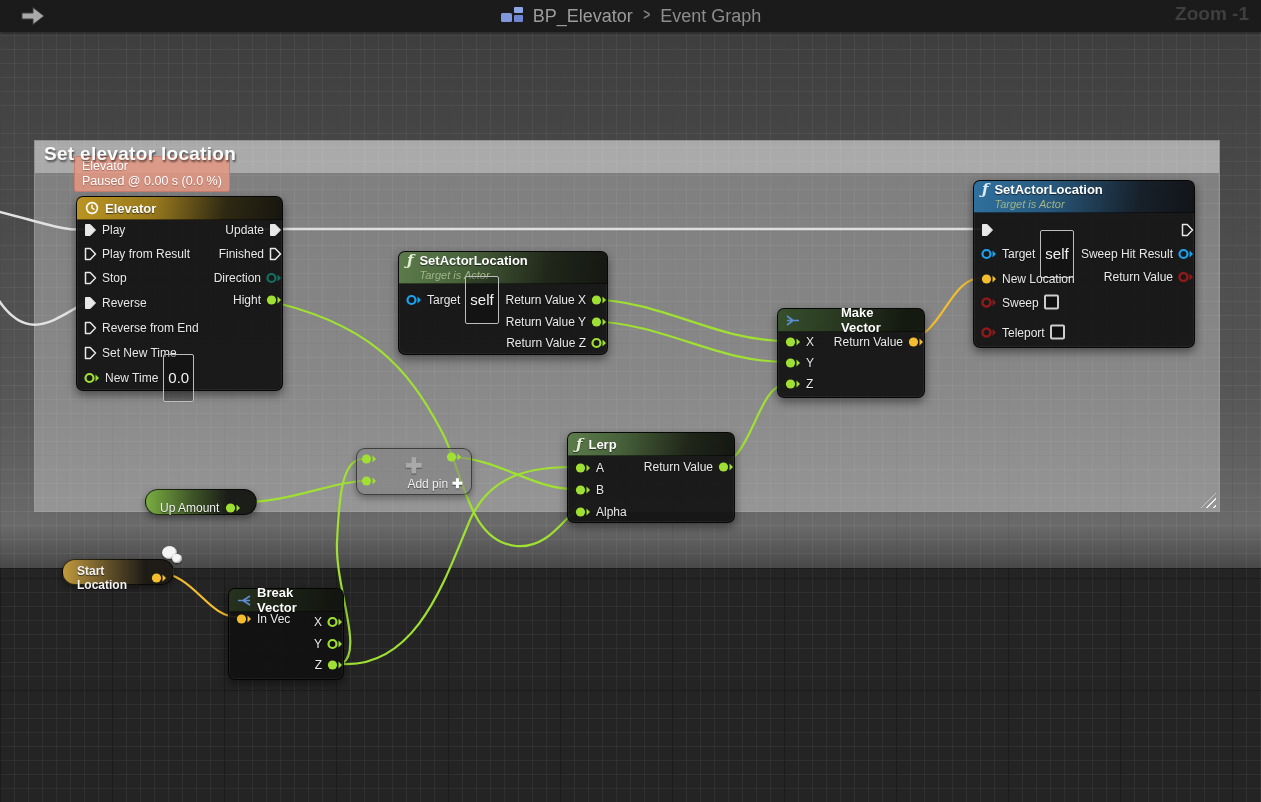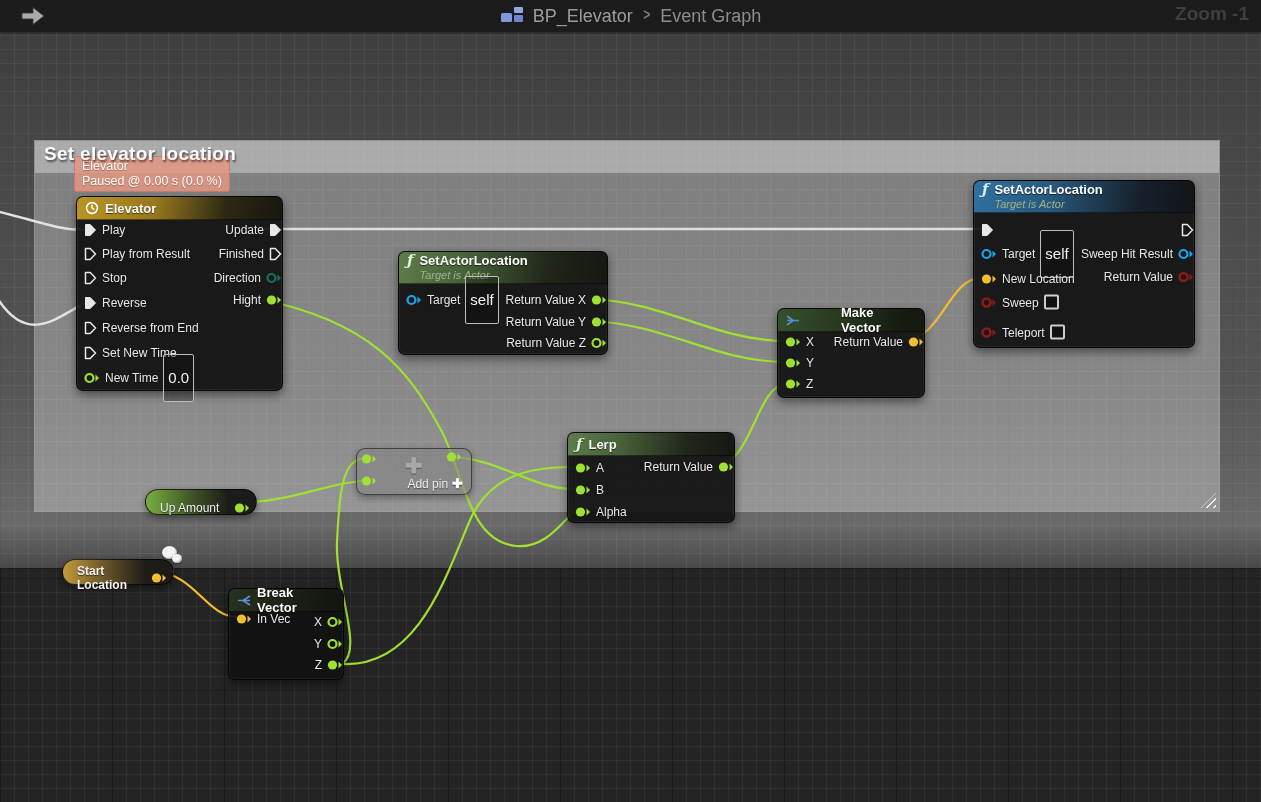--- a/index.html
+++ b/index.html
@@ -128,21 +128,21 @@
   }
   .checkbox{
     width:11px;height:11px;border:2px solid #cdcdcd;border-radius:2px;
     background:#101010;display:inline-block;
   }
   
   .capsule{
     position:absolute;z-index:6;height:26px;border-radius:13px;
     background:#1e1e1e;border:1px solid rgba(0,0,0,0.7);
     box-shadow:0 3px 7px rgba(0,0,0,0.4);
-    display:flex;align-items:center;justify-content:space-between;
+    display:flex;align-items:center;justify-content:flex-start;
     gap:6px;padding:12px 6px 0 14px;box-sizing:border-box;
   }
   .cap-green{background:linear-gradient(90deg,#79ad41 0%,rgba(90,130,48,0.55) 42%,rgba(26,28,24,0.95) 75%),#1e1e1e;}
   .cap-gold {background:linear-gradient(90deg,#c09a3d 0%,rgba(150,118,48,0.55) 42%,rgba(30,27,22,0.95) 75%),#1e1e1e;font-weight:bold;}
   .cap-label{font-size:12px;color:#f2f2f2;text-shadow:0 1px 1px rgba(0,0,0,0.6);}
   
   .addnode{
     position:absolute;left:356px;top:448px;width:116px;height:47px;z-index:6;
     background:rgba(130,130,130,0.55);
     border:1px solid rgba(50,50,50,0.85);

